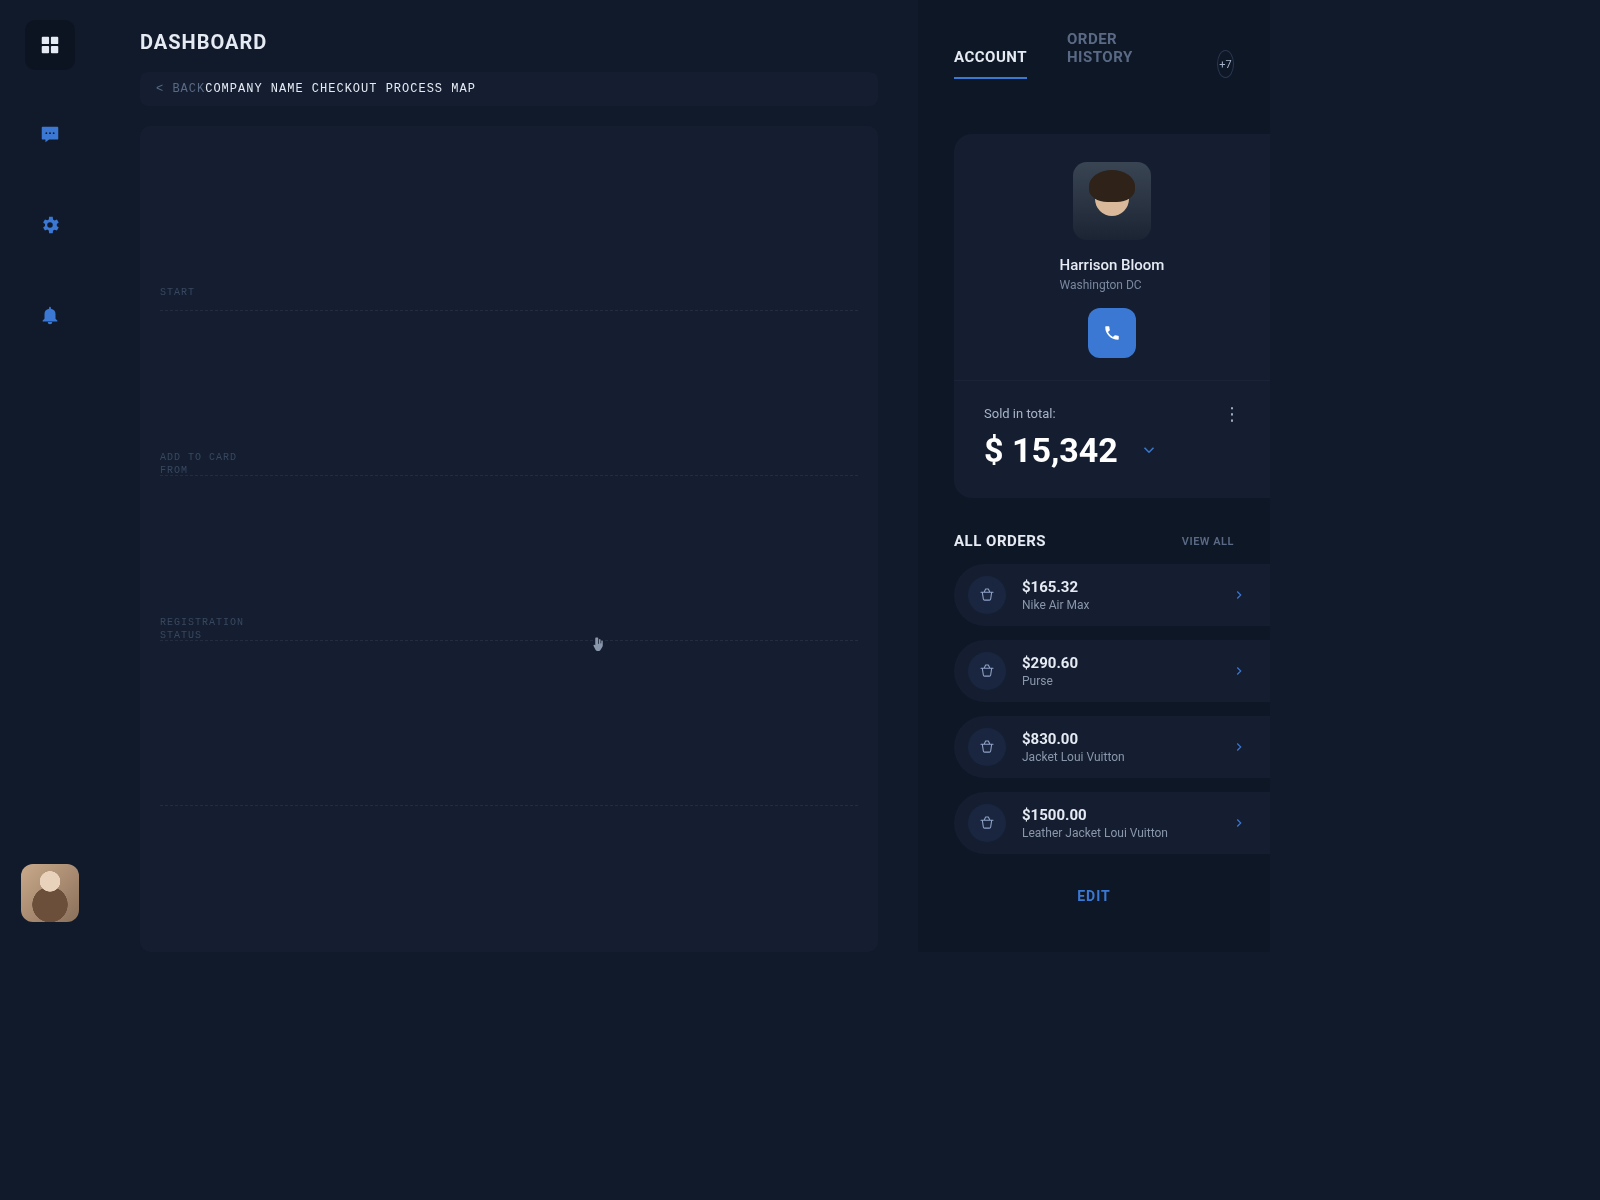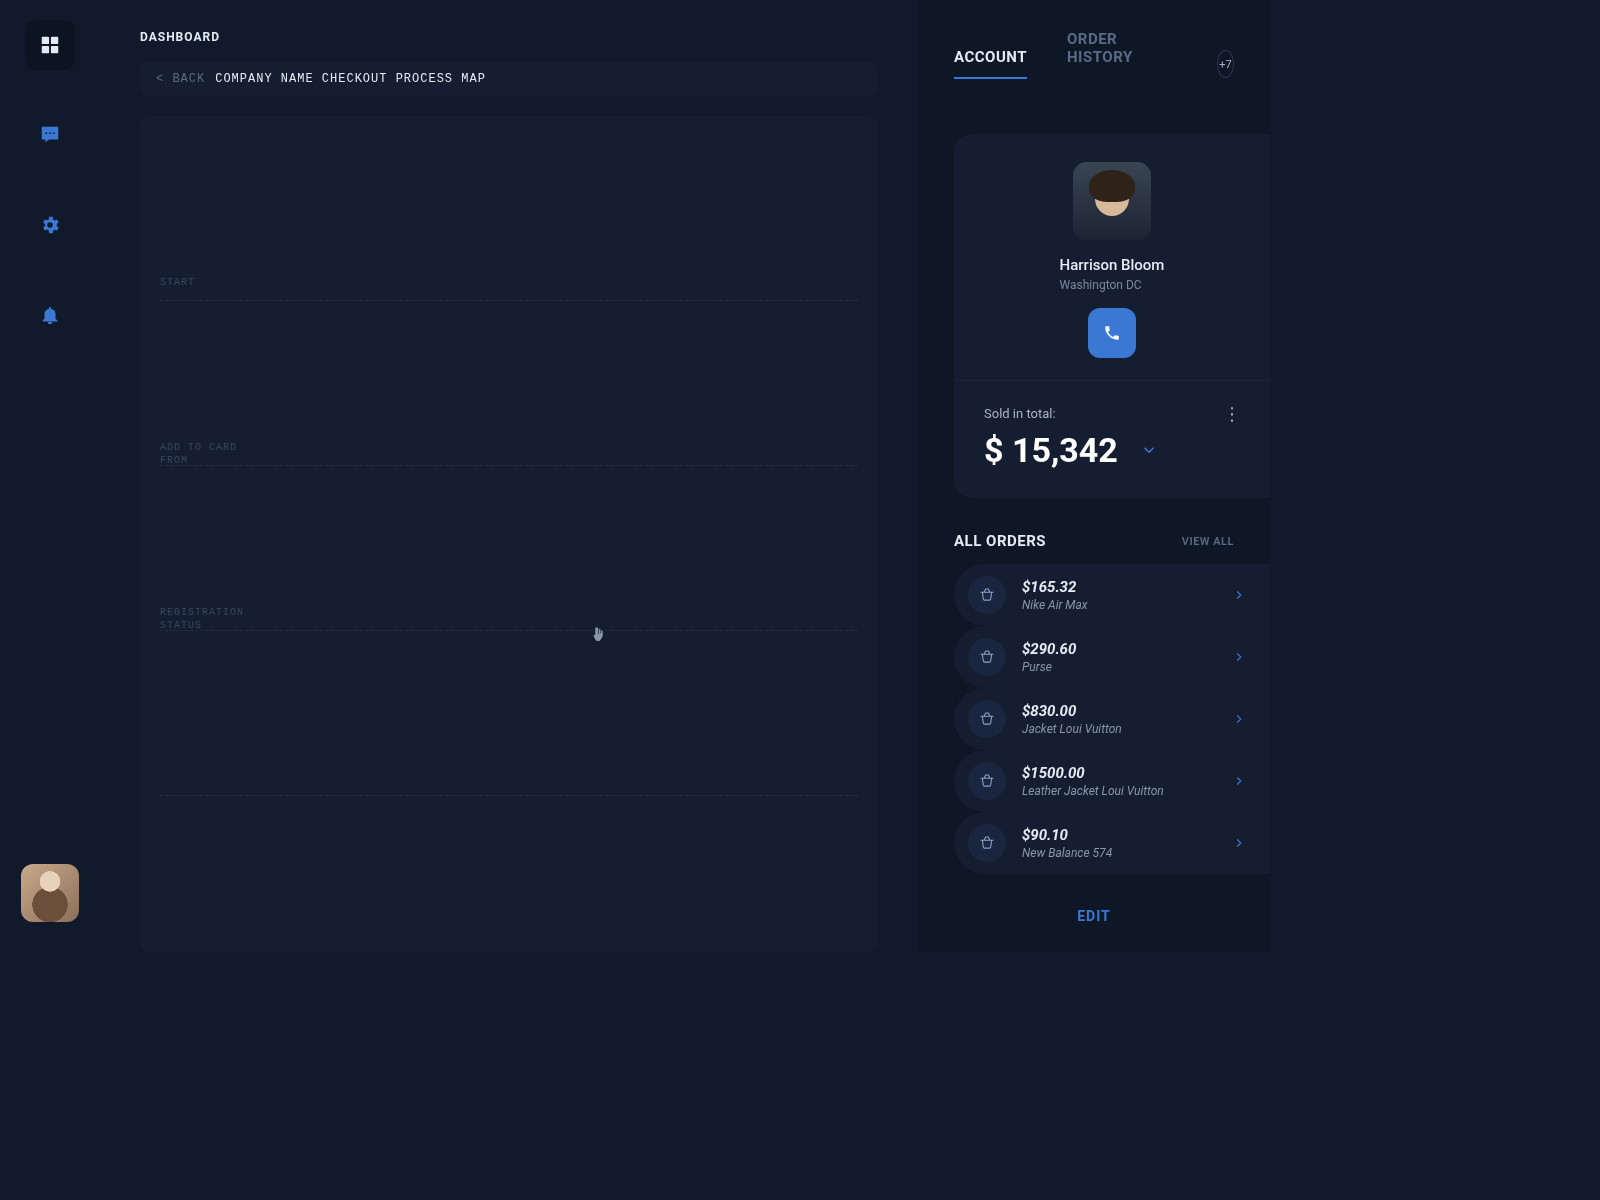--- a/index.html
+++ b/index.html
@@ -49,37 +49,36 @@
                 radial-gradient(circle at 50% 70%, #6b4f3a 0 35%, transparent 36%);
   }
   
   .main {
     flex: 1;
     padding: 30px 40px 0 40px;
     display: flex;
     flex-direction: column;
   }
   .page-title {
-    font-size: 12px;
+    font-size: 20px;
     font-weight: 700;
     letter-spacing: 1px;
     margin-bottom: 18px;
     color: #e5eaf3;
   }
   .breadcrumb {
     background: #141e30;
     border-radius: 8px;
     padding: 10px 16px;
     font-family: "Courier New", monospace;
     font-size: 12px;
     letter-spacing: 1px;
     color: #e5eaf3;
     display: flex;
     align-items: center;
-    gap: 10px;
     margin-bottom: 20px;
   }
   .breadcrumb .back { color: #5a6a85; cursor: pointer; }
   .canvas {
     flex: 1;
     background: #141e30;
     border-radius: 10px;
     padding: 20px;
     position: relative;
     overflow: hidden;
@@ -181,21 +180,21 @@
     display:flex; align-items:center; gap:22px; margin-top:6px;
   }
   .total-amount .amt { font-size: 34px; font-weight:700; color:#fff; }
   .chev-down { color:#3b78d3; }
 
   .orders-header {
     display:flex; align-items:center; padding: 34px 36px 14px 36px;
   }
   .orders-title { font-size: 15px; font-weight:700; letter-spacing:0.5px; }
   .view-all { margin-left:auto; font-size:11px; font-weight:600; letter-spacing:0.5px; color:#5a6a85; cursor:pointer; }
-  .order-list { display:flex; flex-direction:column; padding-left:36px;font-style:italic; }
+  .order-list { display:flex; flex-direction:column; gap:14px; padding-left:36px; }
   .order {
     background:#141e30; border-radius: 32px 0 0 32px;
     display:flex; align-items:center; gap:16px;
     padding:12px 24px 12px 14px; cursor:pointer;
   }
   .order-icon {
     width:38px; height:38px; border-radius:50%; background:#1a2640;
     display:flex; align-items:center; justify-content:center;
   }
   .order-icon svg{ width:16px; height:16px; fill:#8fa3c7; }
@@ -355,30 +354,16 @@
           </svg>
     </div>
     <div class="order-info">
       <div class="order-price">$1500.00</div>
       <div class="order-name">Leather Jacket Loui Vuitton</div>
     </div>
     <svg class="order-arrow" width="14" height="14" viewBox="0 0 24 24" fill="none" stroke="currentColor" stroke-width="2">
           <polyline points="9 18 15 12 9 6"></polyline>
         </svg>
   </div>
-      <div class="order">
-    <div class="order-icon">
-      <svg viewBox="0 0 24 24">
-            <path d="M5 8h14l-1.5 10a2 2 0 01-2 1.7H8.5a2 2 0 01-2-1.7L5 8zm3-1l2-4h4l2 4M3 8h18" fill="none" stroke="#8fa3c7" stroke-width="1.6" stroke-linecap="round" stroke-linejoin="round"></path>
-          </svg>
-    </div>
-    <div class="order-info">
-      <div class="order-price">$90.10</div>
-      <div class="order-name">New Balance 574</div>
-    </div>
-    <svg class="order-arrow" width="14" height="14" viewBox="0 0 24 24" fill="none" stroke="currentColor" stroke-width="2">
-          <polyline points="9 18 15 12 9 6"></polyline>
-        </svg>
-  </div>
     </div>
 
   <div class="edit-btn">EDIT</div>
 </div>
 
 </body></html>

